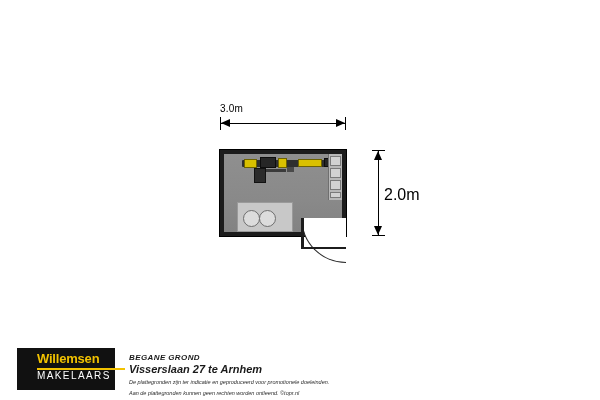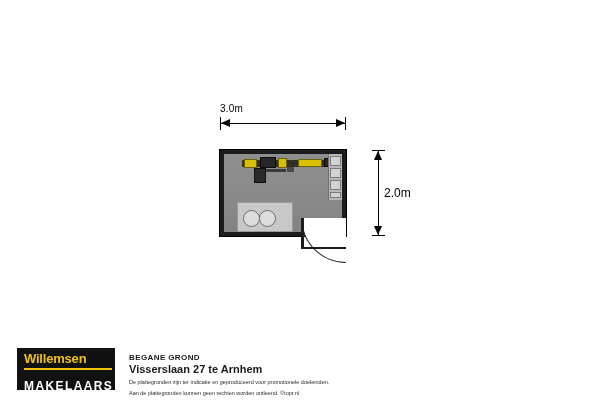--- a/index.html
+++ b/index.html
@@ -118,21 +118,21 @@
     border-bottom: 9px solid #000;
   }
   .dim-right .arr-b {
     bottom: 1px;
     border-top: 9px solid #000;
   }
   .dim-right .label {
     position: absolute;
     left: 16px;
     top: 36px;
-    font-size: 12px;
+    font-size: 16px;
     color: #000;
     white-space: nowrap;
   }
 
   
   #room {
     position: absolute;
     left: 219px;
     top: 149px;
     width: 128px;
@@ -348,48 +348,49 @@
   }
   #logo {
     position: absolute;
     left: 17px;
     top: 8px;
     width: 98px;
     height: 42px;
     background: #111111;
     color: #ffffff;
     box-sizing: border-box;
-    padding: 4px 5px 0 7px;
+    padding: 4px 5px 0 20px;
   }
   #logo .brand {
     font-size: 13px;
     font-weight: bold;
     color: #f2c200;
     letter-spacing: -0.2px;
     line-height: 14px;
   }
   #logo .brand-sub {
-    margin-top: 12px;
-    font-size: 12px;
-    font-weight: bold;
+    margin-top: 1px;
+    font-size: 10px;
+    font-weight: normal;
     color: #ffffff;
     letter-spacing: 1.4px;
     line-height: 9px;
   }
   #logo .brand-rule {
     margin-top: 2px;
     width: 88px;
     height: 2px;
     background: #f2c200;
   }
   #caption {
     position: absolute;
     left: 129px;
     top: 12px;
     width: 420px;
+    font-style: italic;
   }
   #caption .cap-title {
     font-size: 8px;
     font-weight: bold;
     color: #1a1a1a;
     letter-spacing: .4px;
     line-height: 11px;
   }
   #caption .cap-address {
     font-size: 11px;

